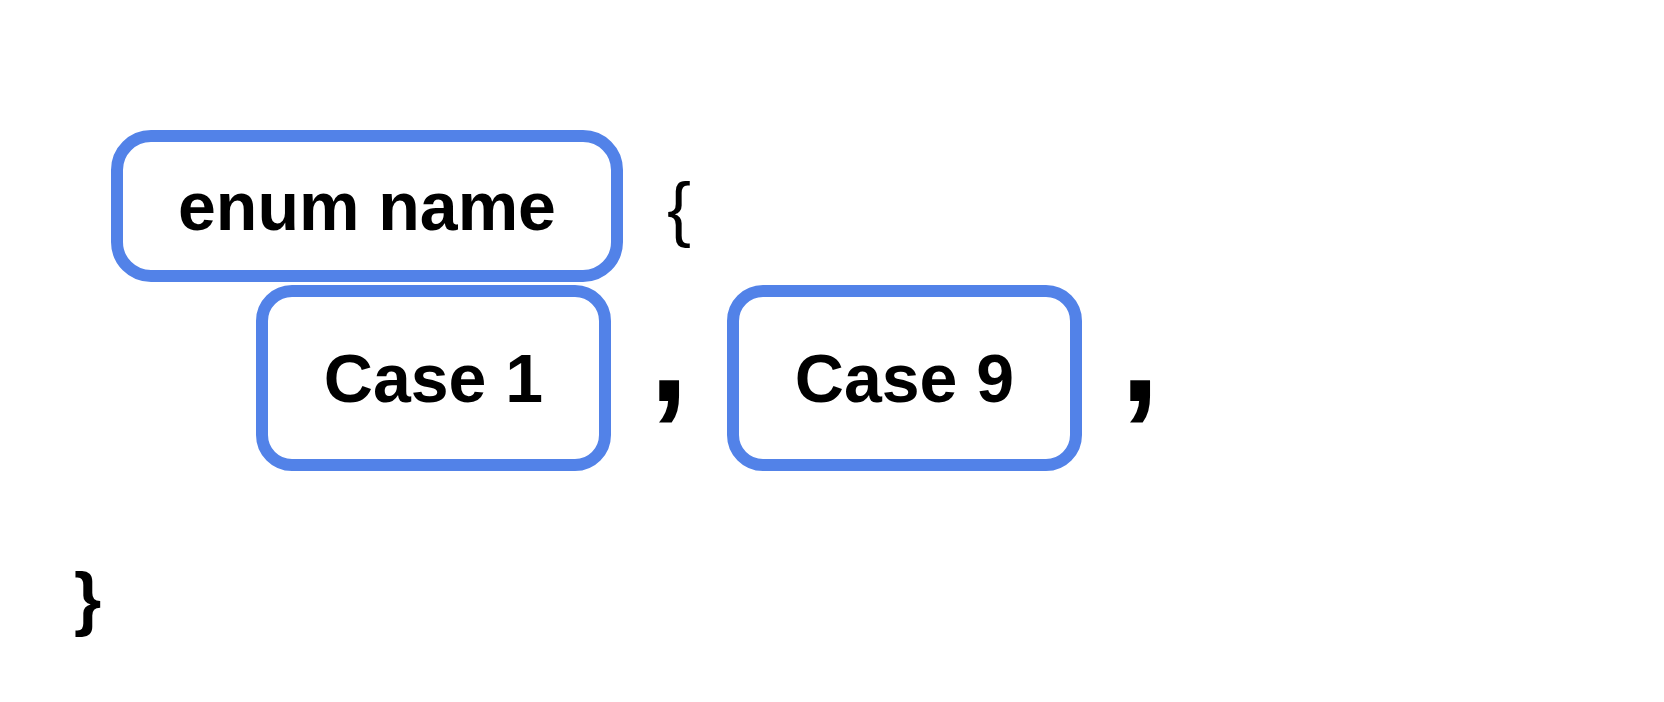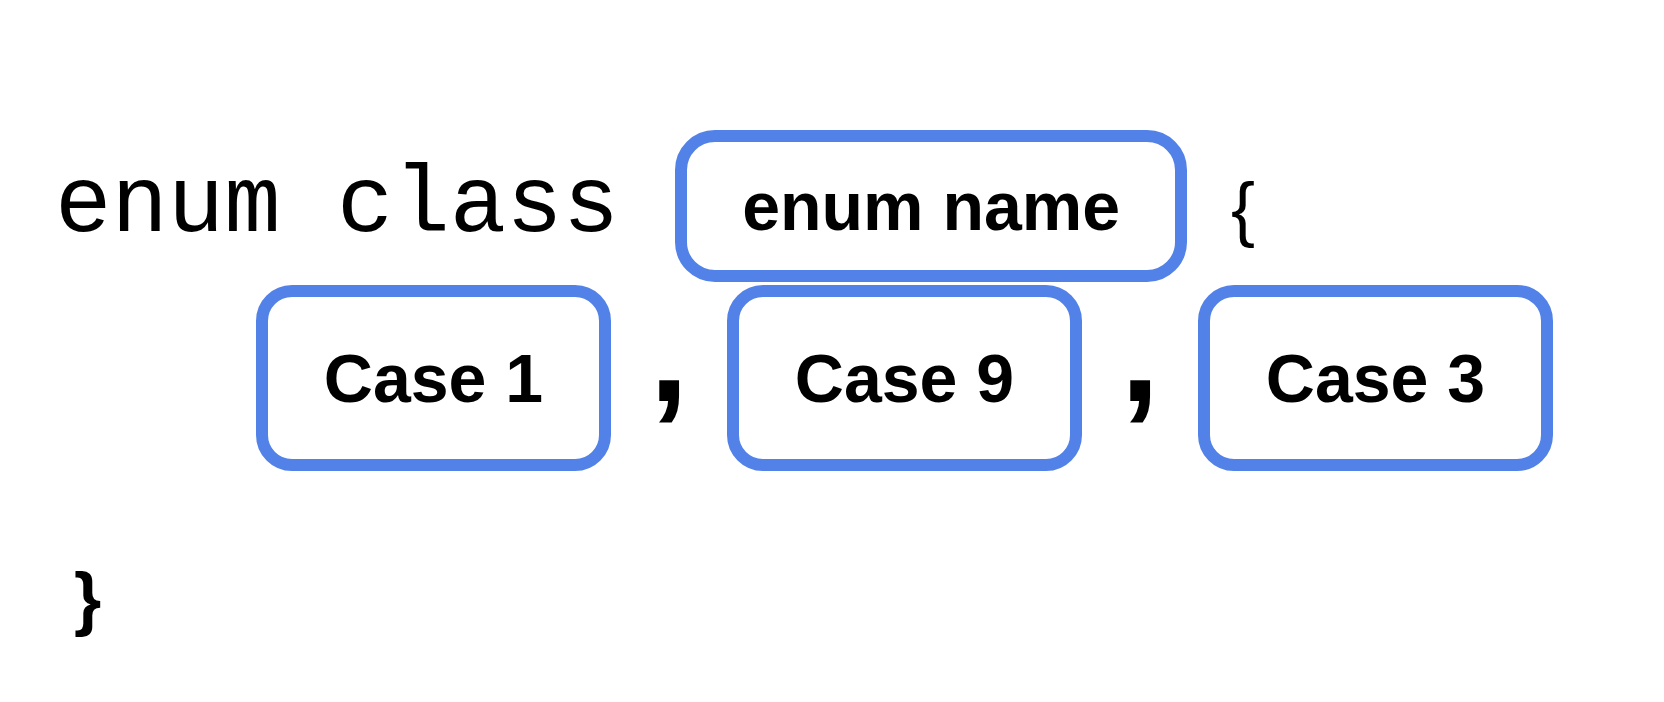--- a/index.html
+++ b/index.html
@@ -92,36 +92,32 @@
     font-size:70px;
     font-weight:700;
   }
 </style>
 </head>
 <body>
 
 <div class="canvas">
 
   <div class="row row-declaration">
-    <span class="keyword">enum class</span>
     <span class="pill pill-name">
       <span class="pill-label">enum name</span>
     </span>
     <span class="brace brace-open">{</span>
   </div>
 
   <div class="row row-cases">
     <span class="pill pill-case">
       <span class="pill-label">Case 1</span>
     </span>
     <span class="comma">,</span>
     <span class="pill pill-case">
       <span class="pill-label">Case 9</span>
     </span>
     <span class="comma">,</span>
-    <span class="pill pill-case">
-      <span class="pill-label">Case 3</span>
-    </span>
   </div>
 
   <div class="brace brace-close">}</div>
 
 </div>
 
 </body></html>

